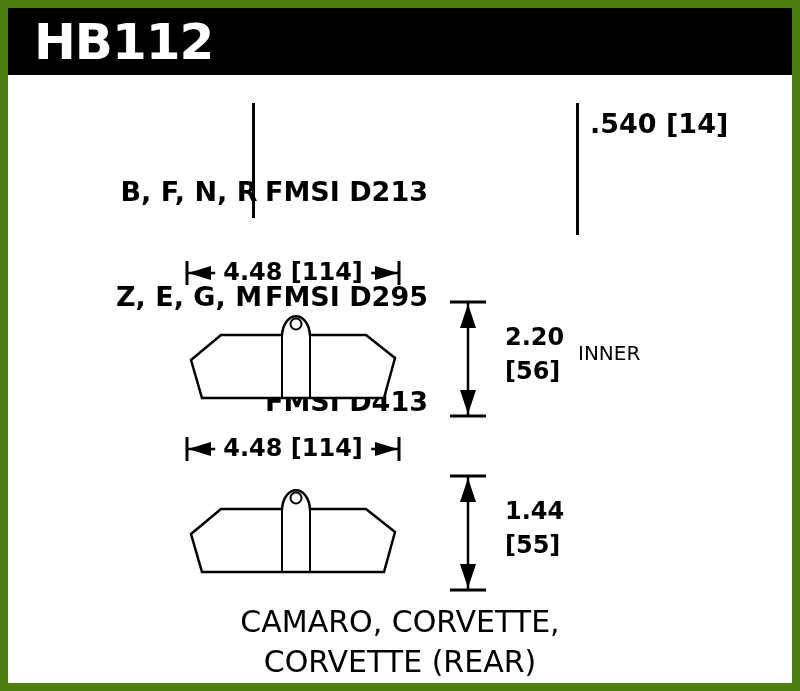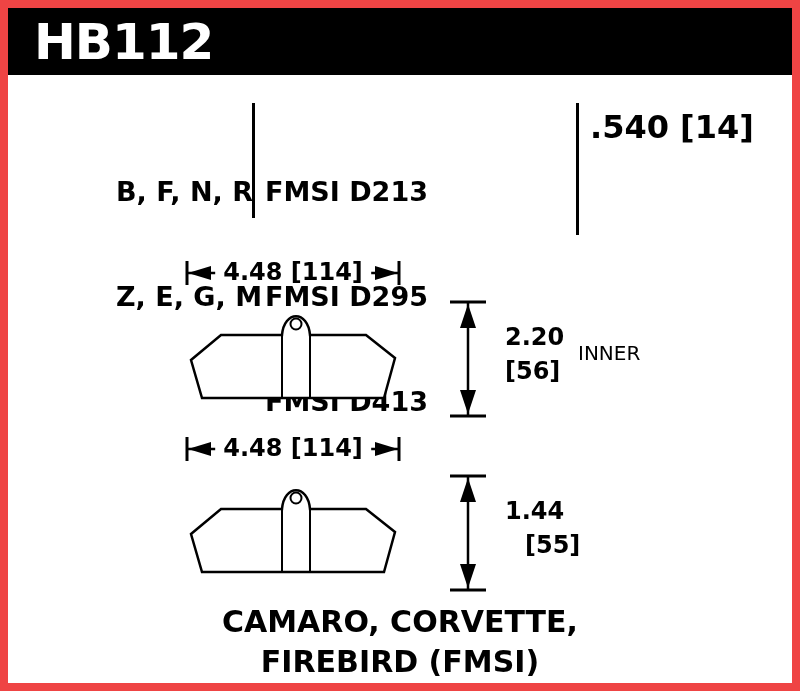--- a/index.html
+++ b/index.html
@@ -1,43 +1,43 @@
 <!DOCTYPE html>
 <html><head>
 <meta charset="utf-8">
 <style>
   html,body{margin:0;padding:0;background:#e8e8e8;}
   .sheet{
     position:relative;width:800px;height:691px;background:#ffffff;
     font-family:"DejaVu Sans","Liberation Sans",sans-serif;
-    box-sizing:border-box;border:8px solid #ef4444;overflow:hidden;
+    box-sizing:border-box;border:8px solid #4d7c0f;overflow:hidden;
     color:#000;
   }
   .header-bar{
     position:absolute;left:0;top:0;right:0;height:67px;background:#000;
     display:flex;align-items:center;
   }
   .part-number{
     color:#fff;font-size:50px;font-weight:800;letter-spacing:-1px;
     margin-left:26px;line-height:1;
   }
   .spec-text{font-size:27px;font-weight:700;line-height:35px;white-space:pre;}
-  .compound-col{position:absolute;left:108px;top:96px;text-align:left;}
+  .compound-col{position:absolute;left:108px;top:96px;text-align:center;}
   .fmsi-col{position:absolute;left:257px;top:96px;text-align:left;}
-  .thickness{position:absolute;left:582px;top:100px;font-size:32px;font-weight:700;}
+  .thickness{position:absolute;left:582px;top:100px;font-size:27px;font-weight:700;}
   .vline{position:absolute;width:3px;background:#000;}
   .vline-1{left:244px;top:95px;height:115px;}
   .vline-2{left:568px;top:95px;height:132px;}
   .dim-text{
     position:absolute;font-size:24px;font-weight:700;background:#fff;
     padding:0 8px;transform:translateX(-50%);white-space:nowrap;
   }
   .hdim-label{font-size:24px;font-weight:700;position:absolute;white-space:nowrap;}
   .pos-label{font-size:20px;font-weight:400;position:absolute;white-space:nowrap;}
-  .app-line{position:absolute;left:0;right:0;text-align:center;font-size:30px;font-weight:700;}
+  .app-line{position:absolute;left:0;right:0;text-align:center;font-size:30px;font-weight:400;}
   svg{position:absolute;display:block;}
   svg line,svg path{stroke:#000;fill:none;}
   svg polygon{fill:#000;stroke:none;}
   svg .pad-body{fill:#fff;}
 </style>
 </head>
 <body>
 
 <div class="sheet">
 
@@ -106,18 +106,18 @@
   </svg>
 
   <svg style="left:440px;top:466px;" width="40" height="118" viewBox="0 0 40 118">
     <line x1="2" y1="2" x2="38" y2="2" stroke-width="3"></line>
     <line x1="2" y1="116" x2="38" y2="116" stroke-width="3"></line>
     <line x1="20" y1="3" x2="20" y2="115" stroke-width="2.5"></line>
     <polygon points="20,4 12,28 28,28"></polygon>
     <polygon points="20,114 12,90 28,90"></polygon>
   </svg>
   <div class="hdim-label" style="left:497px;top:489px;">1.44</div>
-  <div class="hdim-label" style="left:497px;top:523px;margin-left:20px;">[55]</div>
+  <div class="hdim-label" style="left:497px;top:523px;">[55]</div>
 
   <div class="app-line" style="top:596px;">CAMARO, CORVETTE,</div>
-  <div class="app-line" style="top:636px;">FIREBIRD (FMSI)</div>
+  <div class="app-line" style="top:636px;">CORVETTE (REAR)</div>
 
 </div>
 
 </body></html>

